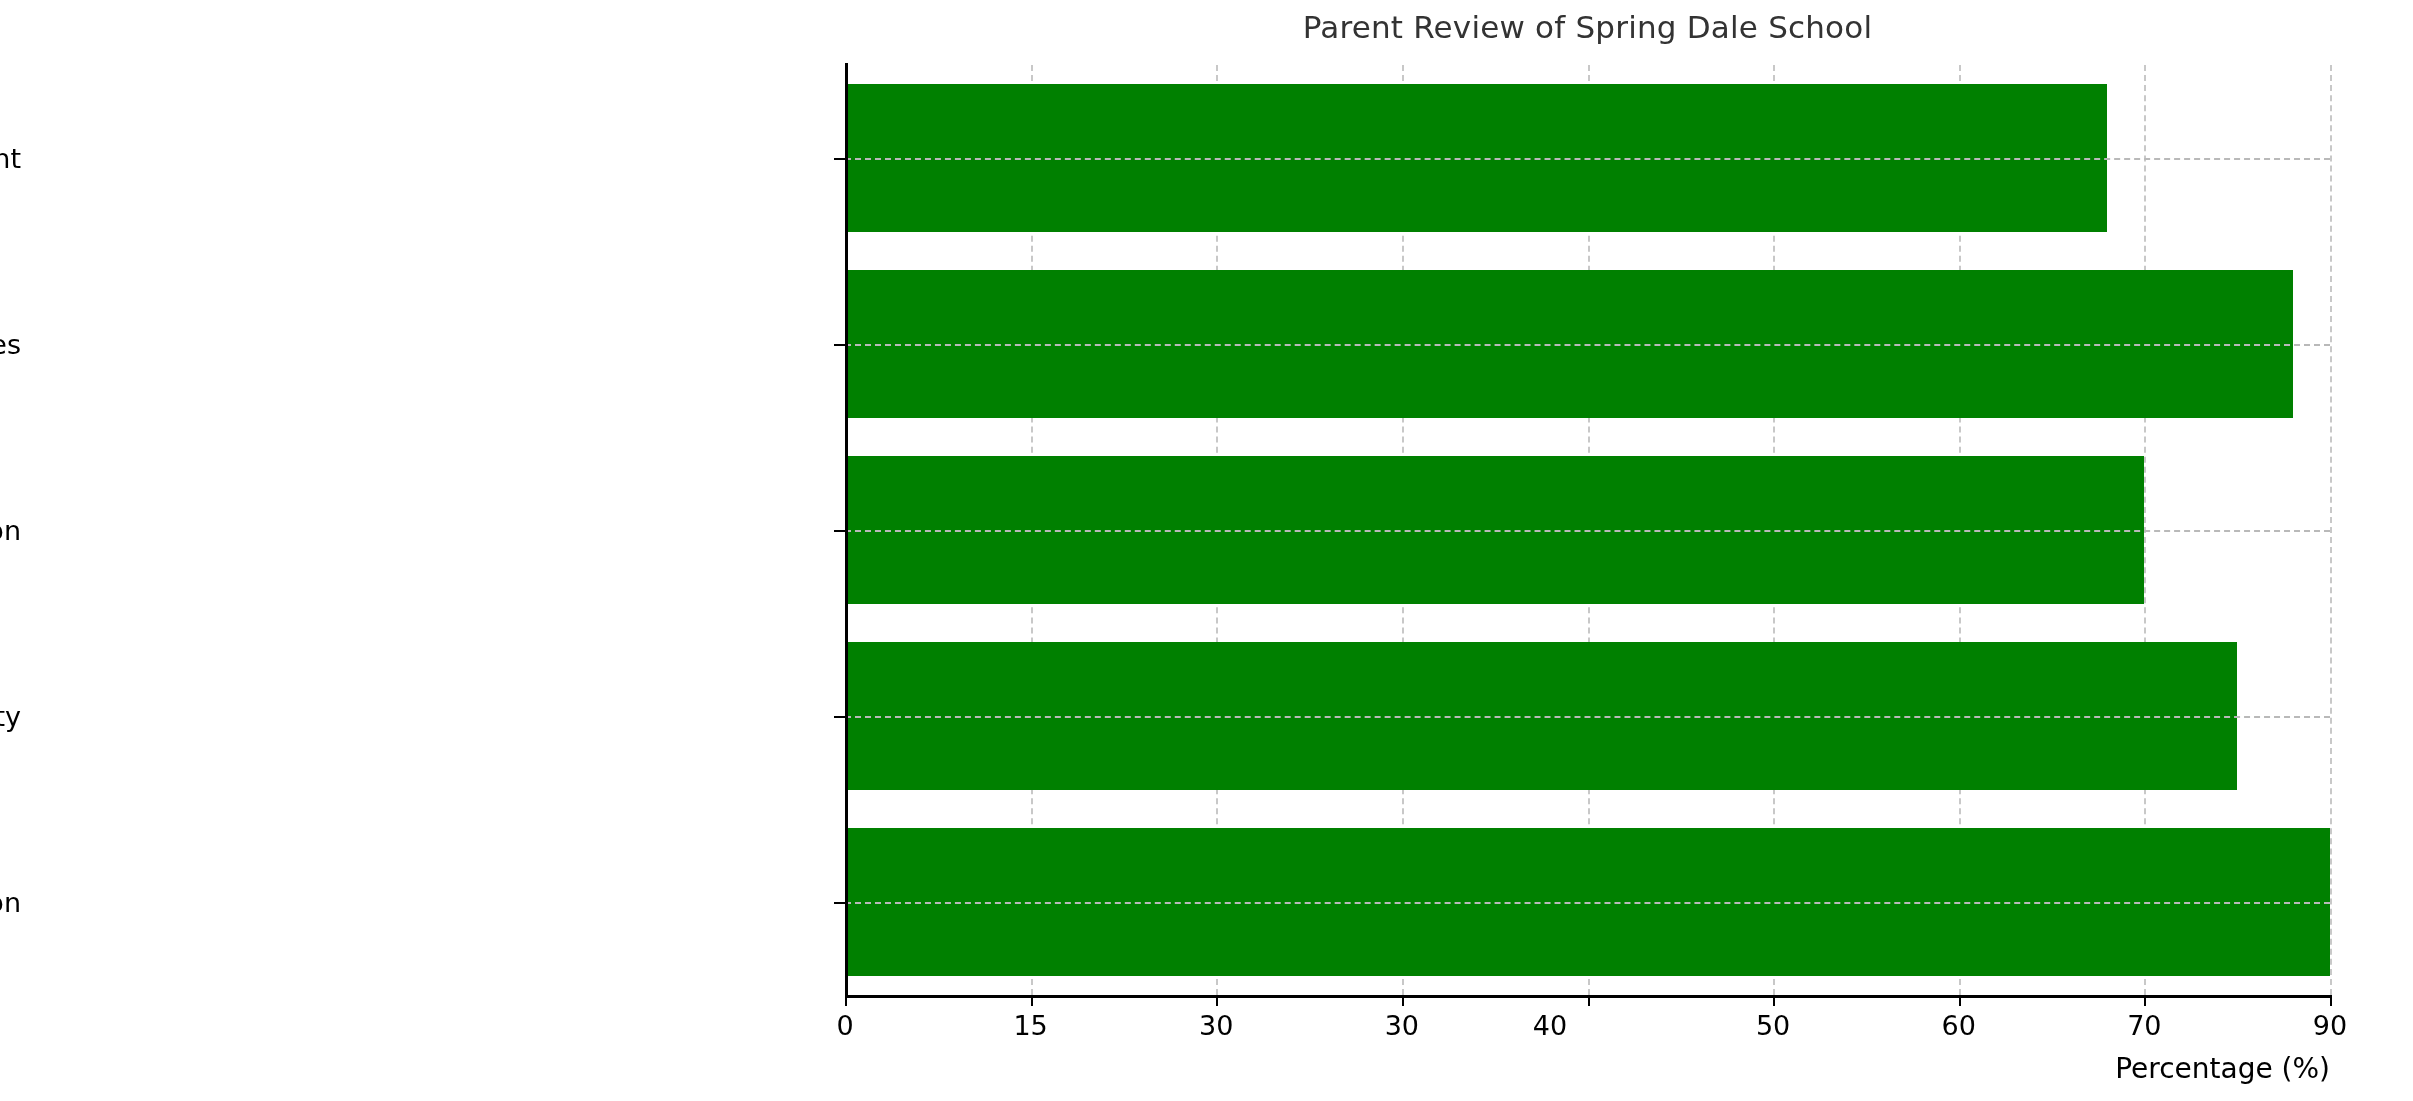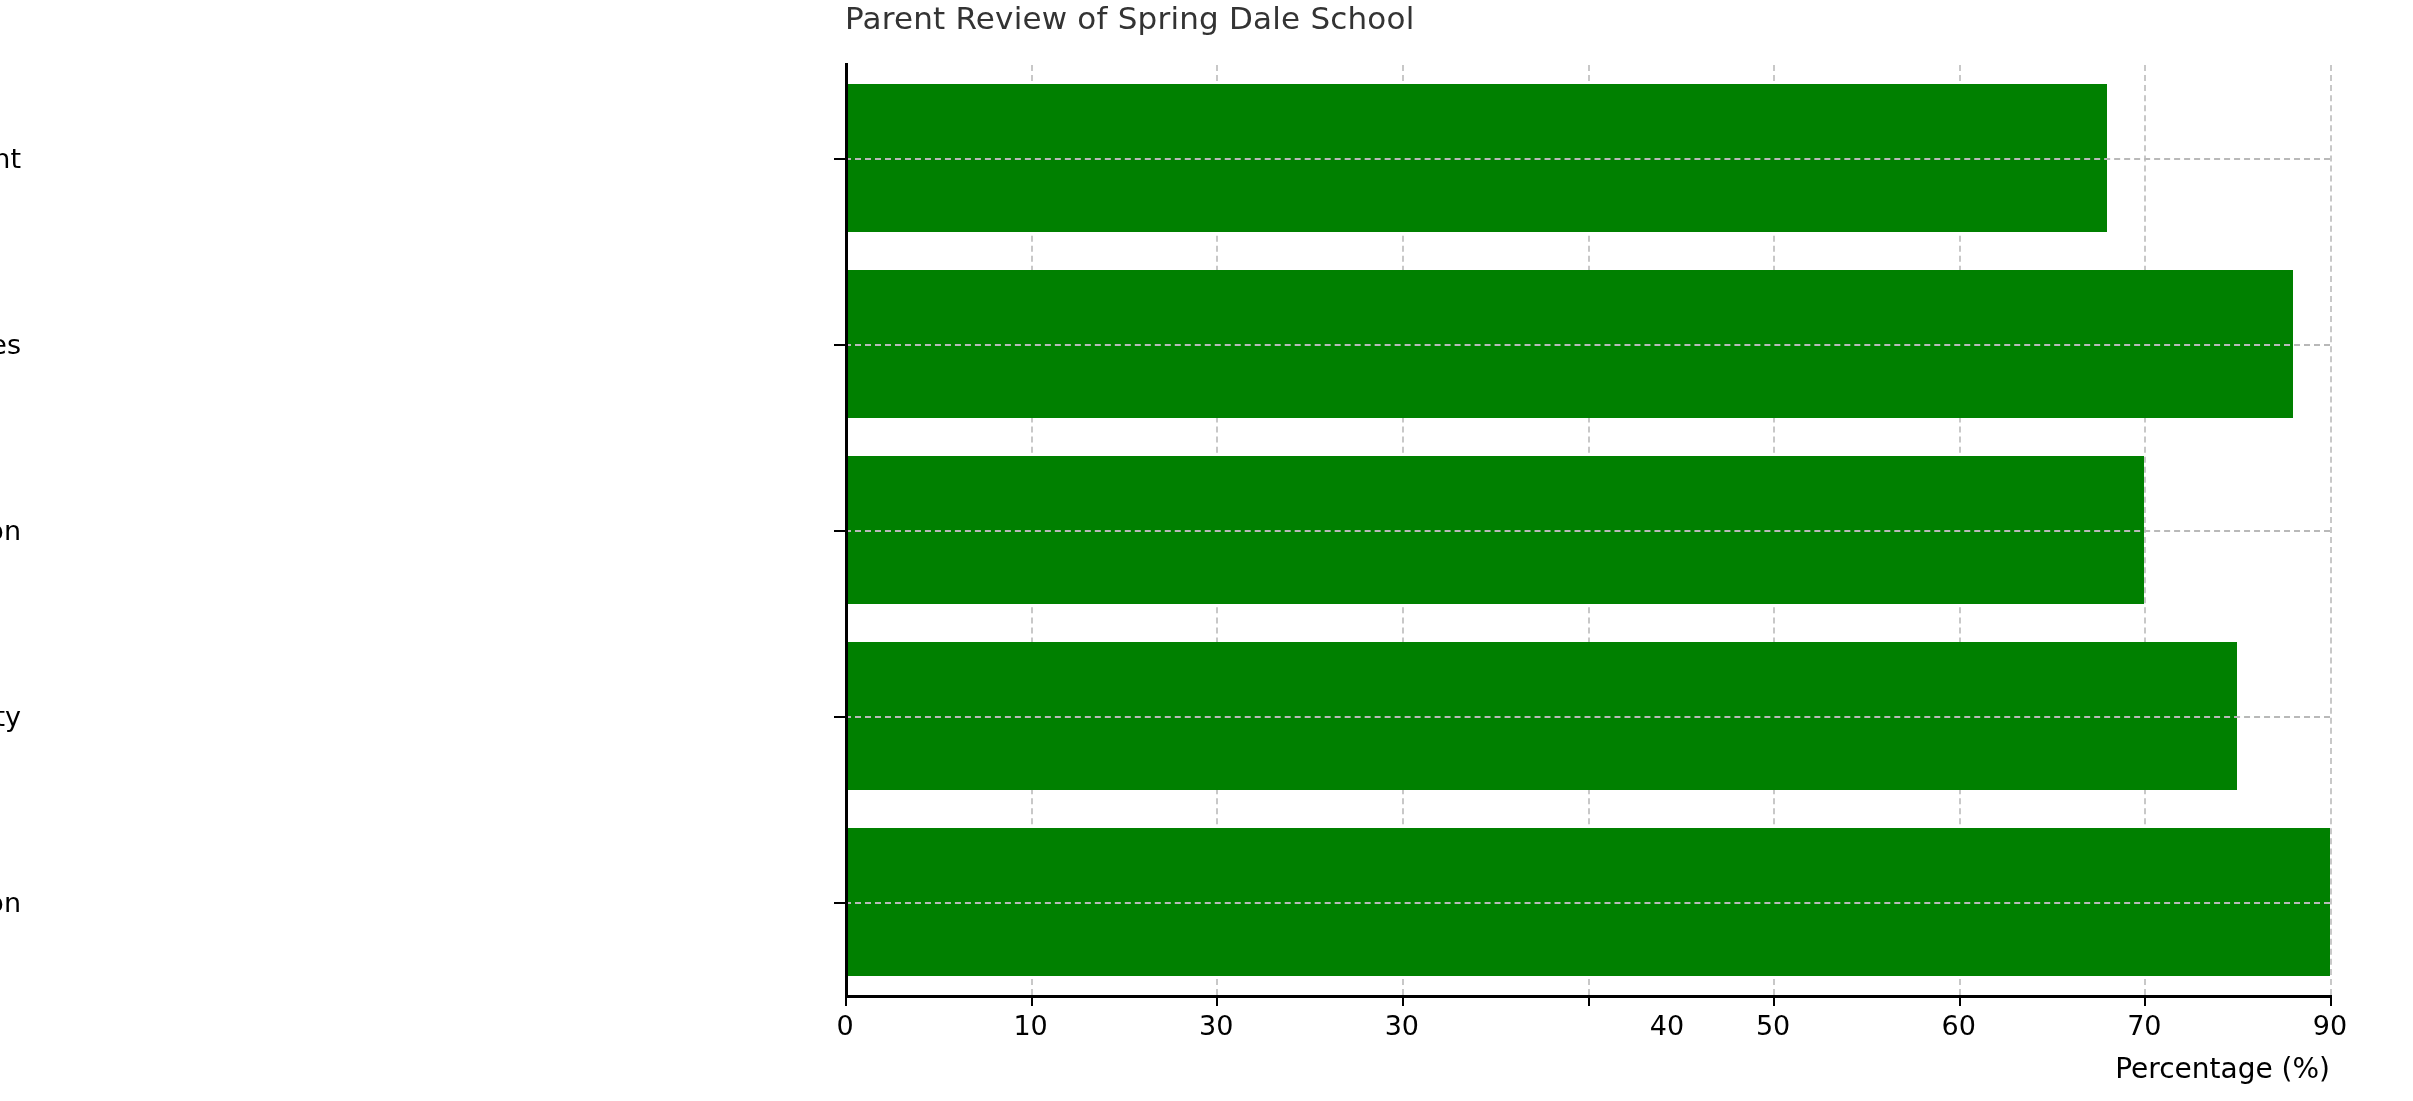--- a/index.html
+++ b/index.html
@@ -18,23 +18,23 @@
     position: relative;
     width: 2413px;
     height: 1101px;
     background: #ffffff;
   }
 
   
   #chart-title {
     position: absolute;
     left: 845px;
-    top: 0;
+    top: 9px;
     width: 1485px;
-    text-align: left;
+    text-align: center;
     font-size: 31px;
     color: #333333;
     font-family: "DejaVu Sans", sans-serif;
     font-weight: 400;
     letter-spacing: 0.2px;
     white-space: nowrap;
   }
 
   
   #plot-area {
@@ -173,27 +173,27 @@
     <div class="ytick-label" style="top: 716px;">Teaching Quality</div>
     <div class="ytick-mark" style="top: 530px;"></div>
     <div class="ytick-label" style="top: 530px;">Management/Administration</div>
     <div class="ytick-mark" style="top: 344px;"></div>
     <div class="ytick-label" style="top: 344px;">Infrastructure/Facilities</div>
     <div class="ytick-mark" style="top: 158px;"></div>
     <div class="ytick-label" style="top: 158px;">Extracurricular Activities &amp; Holistic Development</div>
     <div class="xtick-mark" style="left: 845px;"></div>
     <div class="xtick-label" style="left: 845px;">0</div>
     <div class="xtick-mark" style="left: 1030.62px;"></div>
-    <div class="xtick-label" style="left: 1030.62px;">10</div>
+    <div class="xtick-label" style="left: 1030.62px;">15</div>
     <div class="xtick-mark" style="left: 1216.25px;"></div>
     <div class="xtick-label" style="left: 1216.25px;">30</div>
     <div class="xtick-mark" style="left: 1401.88px;"></div>
     <div class="xtick-label" style="left: 1401.88px;">30</div>
     <div class="xtick-mark" style="left: 1587.5px;"></div>
-    <div class="xtick-label" style="left: 1667px; text-align: right;">40</div>
+    <div class="xtick-label" style="left: 1550px; text-align: right;">40</div>
     <div class="xtick-mark" style="left: 1773.12px;"></div>
     <div class="xtick-label" style="left: 1773.12px;">50</div>
     <div class="xtick-mark" style="left: 1958.75px;"></div>
     <div class="xtick-label" style="left: 1958.75px;">60</div>
     <div class="xtick-mark" style="left: 2144.38px;"></div>
     <div class="xtick-label" style="left: 2144.38px;">70</div>
     <div class="xtick-mark" style="left: 2330px;"></div>
     <div class="xtick-label" style="left: 2330px;">90</div>
   </div>
 

